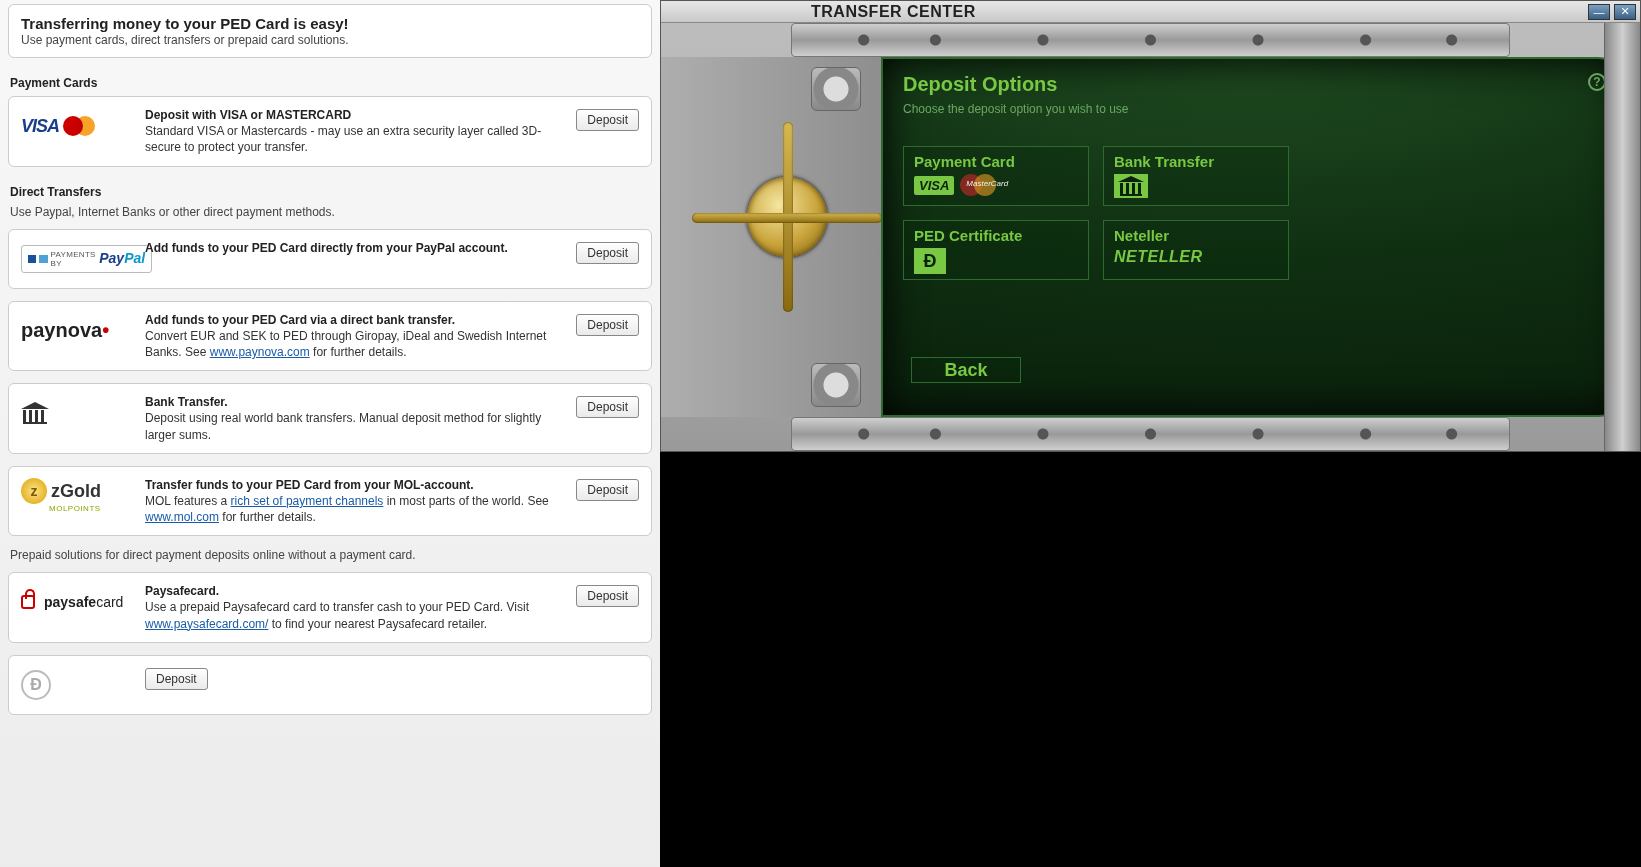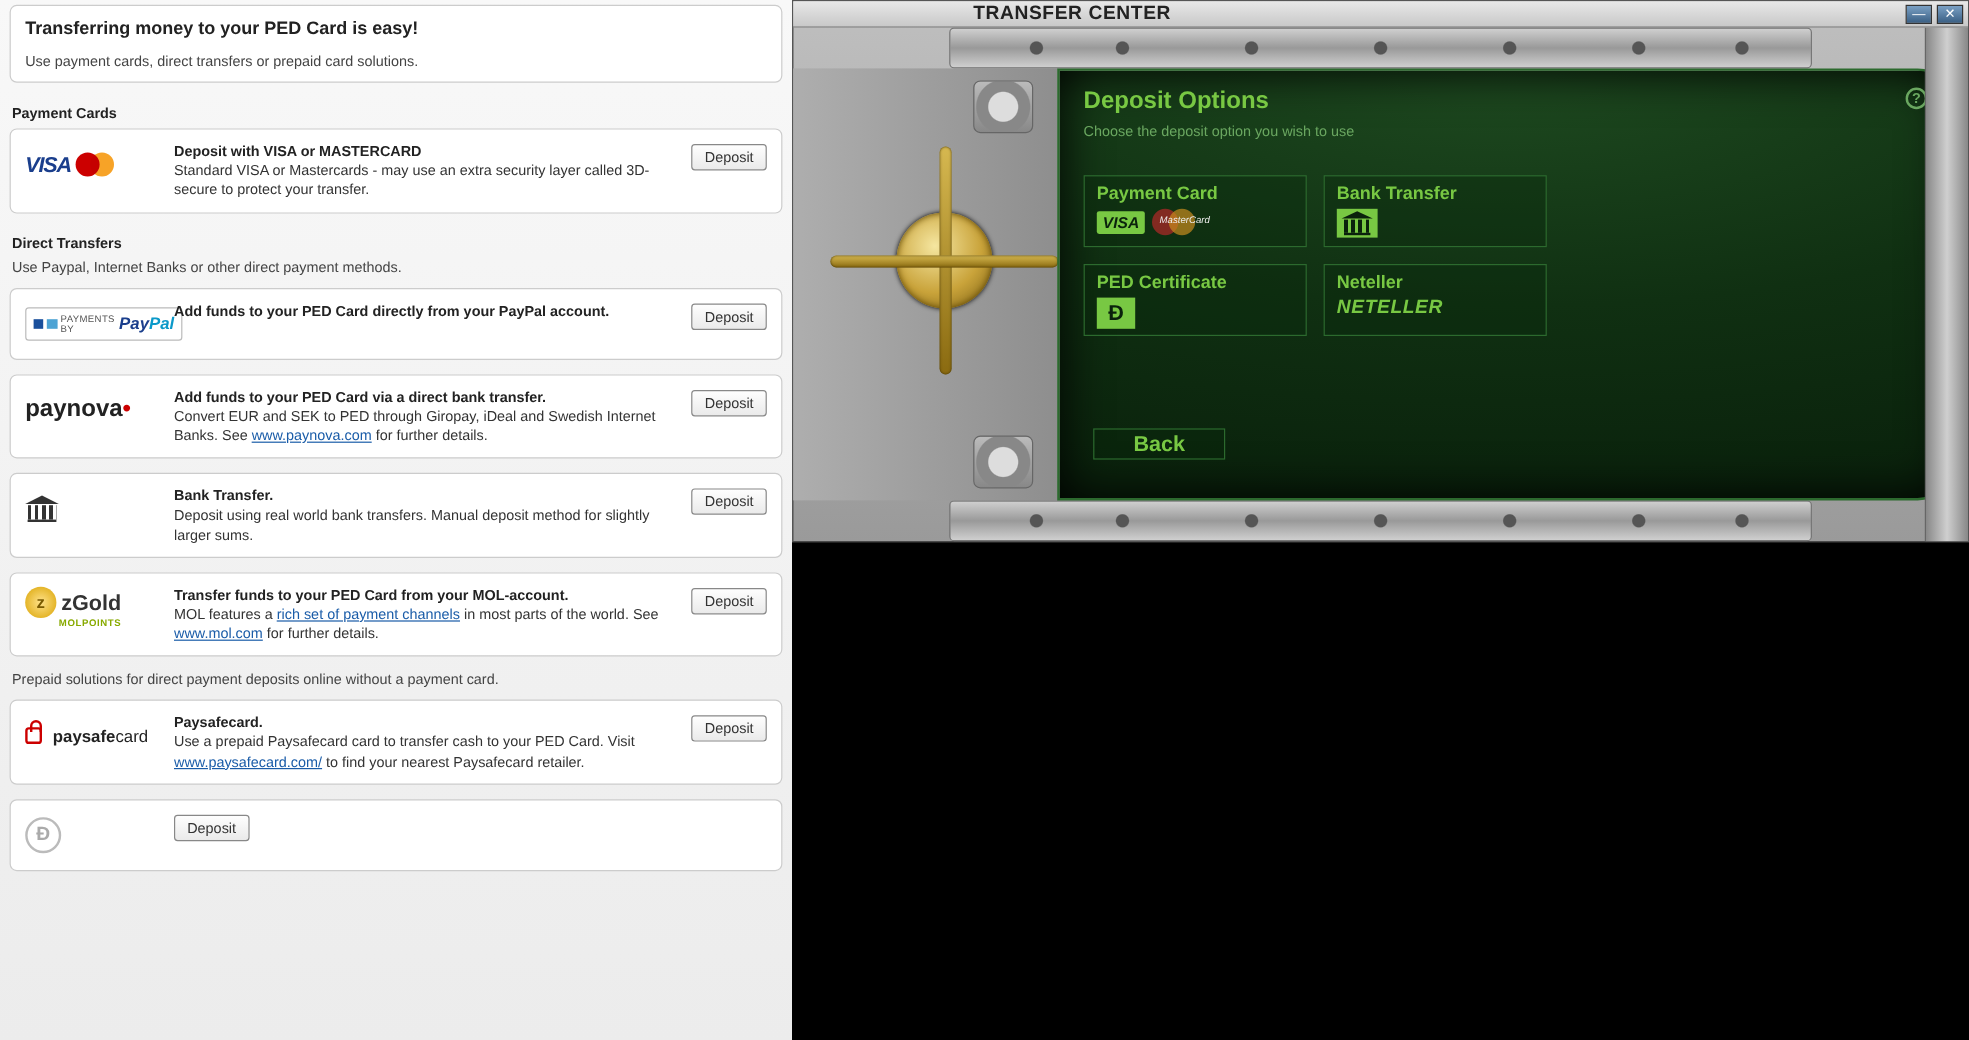--- a/index.html
+++ b/index.html
@@ -25,21 +25,21 @@
   background: #000;
   position: relative;
 }
 .intro-card {
   background: #fff;
   border: 1px solid #ccc;
   border-radius: 6px;
   padding: 10px 12px;
   margin-top: 4px;
 }
-.intro-title { font-weight: bold; font-size: 15px; color: #222; margin-bottom: 12px; }
+.intro-title { font-weight: bold; font-size: 15px; color: #222; margin-bottom: 1px; }
 .intro-sub { font-size: 12px; color: #444; }
 .section-head { font-size: 12px; font-weight: bold; color: #222; margin: 18px 0 6px 2px; }
 .section-sub { font-size: 12px; color: #444; margin: 0 0 10px 2px; }
 .card {
   background: #fff;
   border: 1px solid #ccc;
   border-radius: 6px;
   padding: 10px 12px;
   margin-bottom: 12px;
   display: flex;
@@ -105,21 +105,21 @@
 }
 .bank-icon-dark::after {
   content:""; position:absolute; left:2px; top:8px; width:24px; height:12px;
   background: repeating-linear-gradient(90deg,#333 0 3px, transparent 3px 6px);
   border-bottom: 2px solid #333;
 }
 .zgold-wrap { display:flex; flex-direction:column; align-items:flex-start; }
 .zgold-row { display:flex; align-items:center; gap:4px; }
 .zgold-coin { width:26px; height:26px; border-radius:50%; background: radial-gradient(#ffe28a,#d9a200); display:flex; align-items:center; justify-content:center; color:#7a5a00; font-weight:bold; font-size:14px; }
 .zgold-text { font-size: 18px; font-weight: bold; color:#333; }
-.zgold-sub { font-size: 8px; color:#8a0; font-weight:bold; letter-spacing:.5px; margin-left:28px; }
+.zgold-sub { font-size: 8px; color:#8a0; font-weight:normal; letter-spacing:.5px; margin-left:28px; }
 .psc-wrap { display:flex; align-items:center; gap:9px; }
 .psc-lock { width:14px; height:14px; border:2px solid #c00; border-radius:3px; position:relative; }
 .psc-lock::before { content:""; position:absolute; top:-8px; left:2px; width:6px; height:8px; border:2px solid #c00; border-bottom:none; border-radius: 6px 6px 0 0; }
 .psc-text { font-size: 14px; color:#222; }
 .psc-text .bold { font-weight:700; }
 .ped-coin {
   width: 30px; height: 30px; border: 2px solid #bbb; border-radius: 50%;
   display:flex; align-items:center; justify-content:center;
   color:#aaa; font-weight:bold; font-size:16px;
 }

